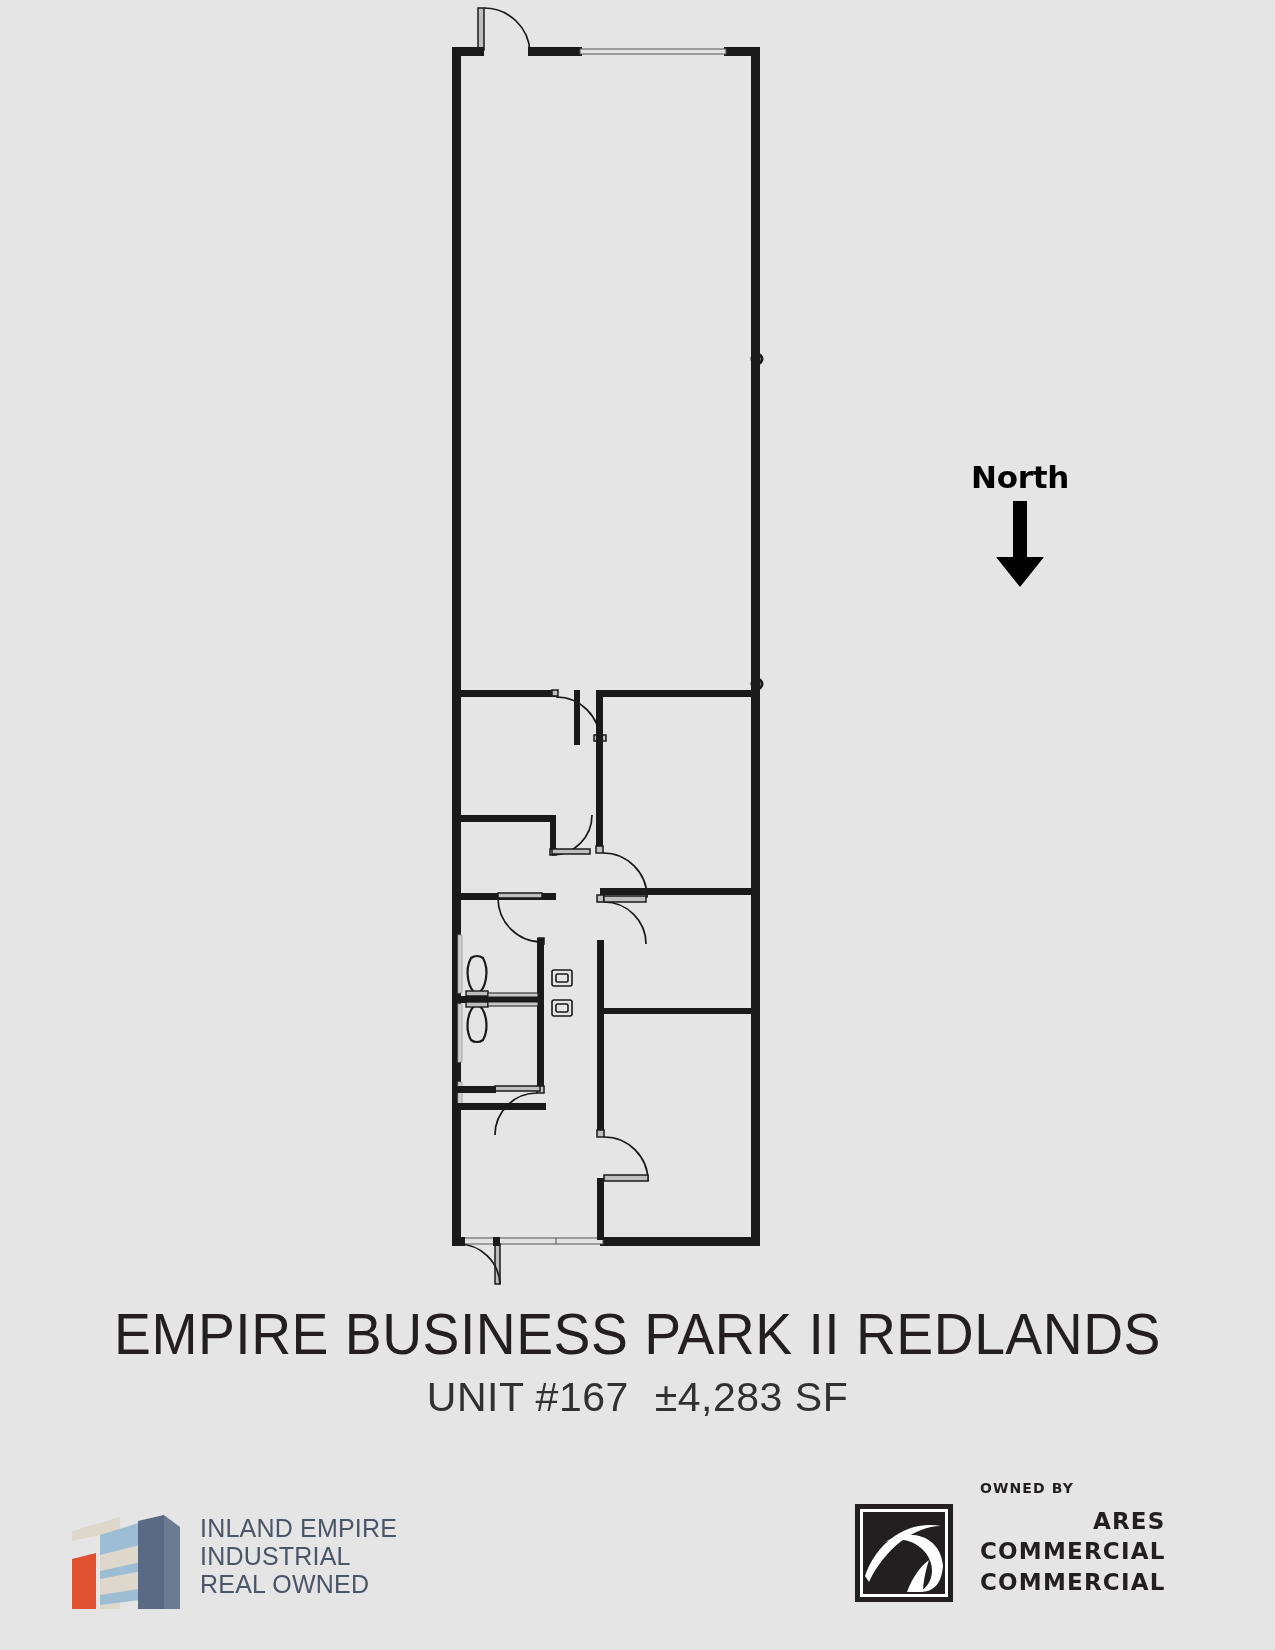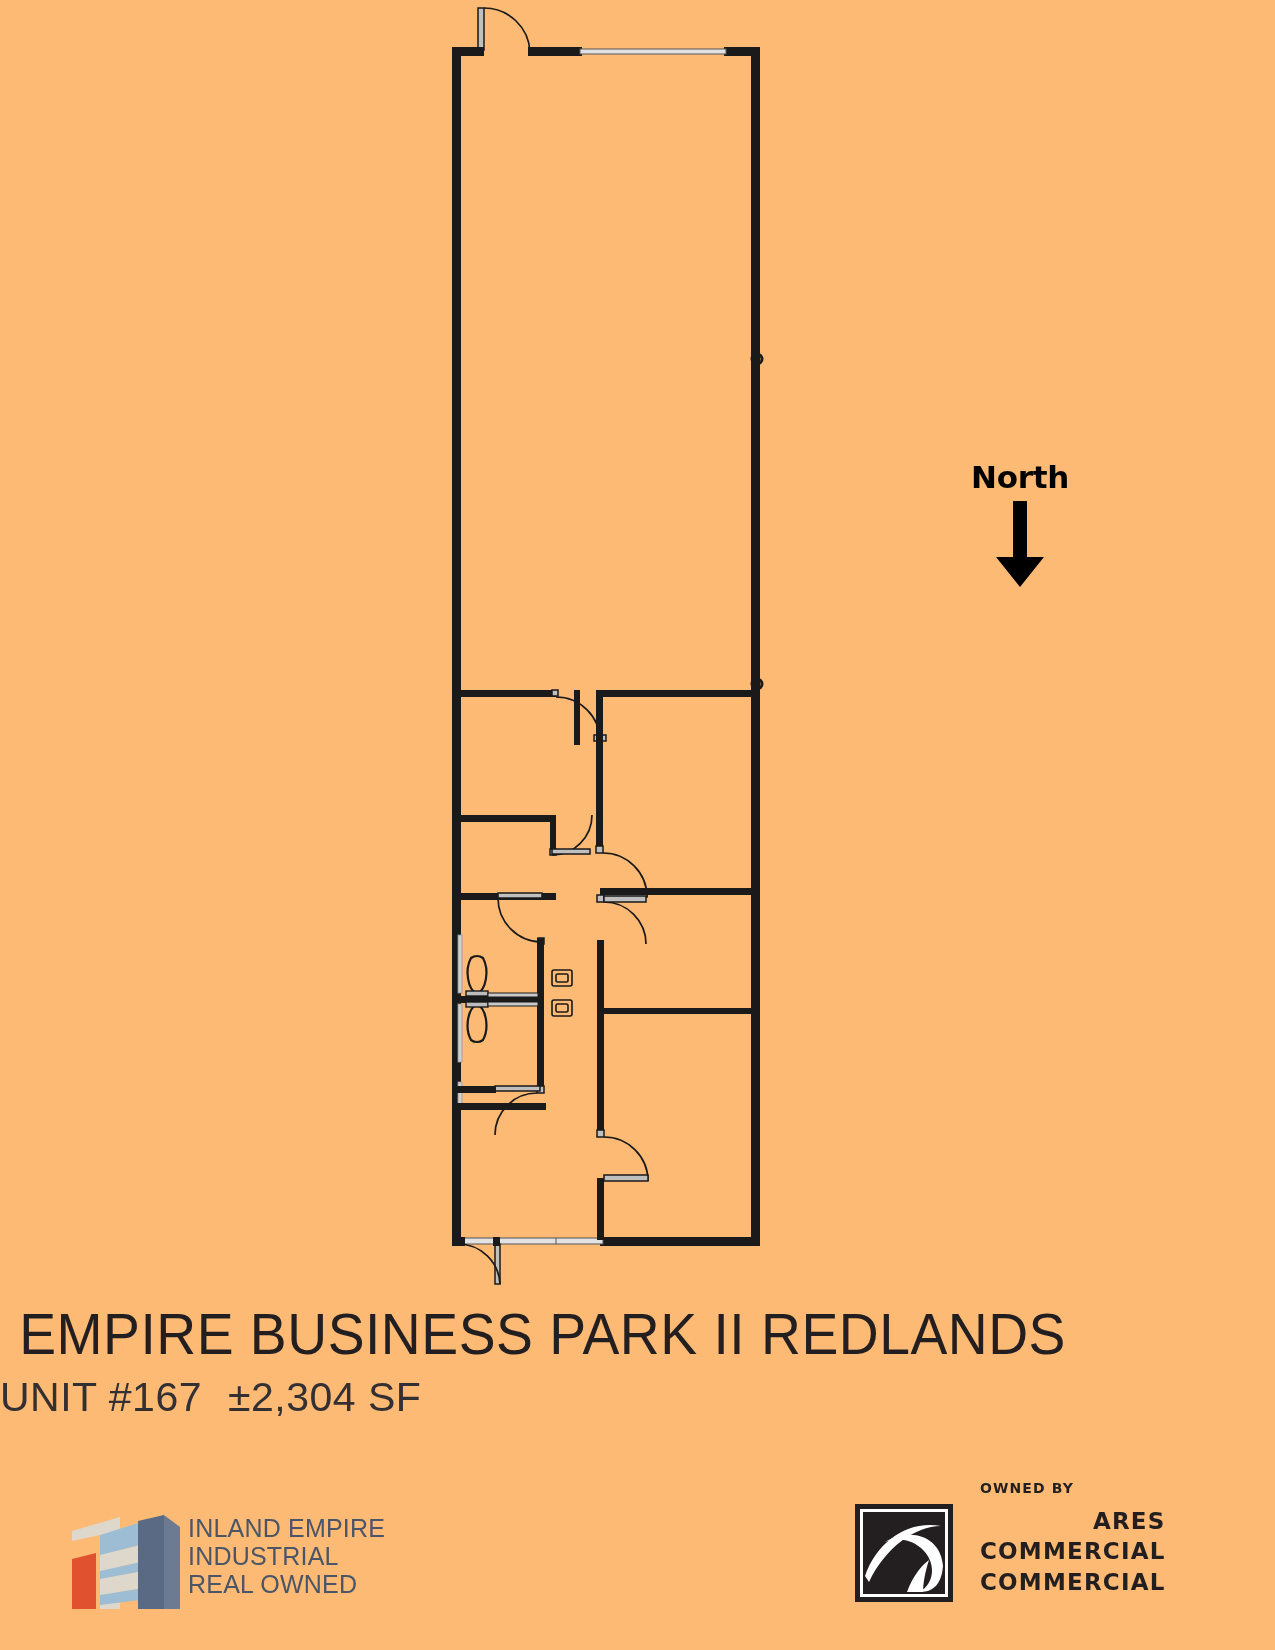--- a/index.html
+++ b/index.html
@@ -5,21 +5,21 @@
   * { box-sizing: border-box; }
   html, body {
     margin: 0; padding: 0;
     background: #ffffff;
     font-family: "Liberation Sans", sans-serif;
   }
   #page {
     position: relative;
     width: 1275px;
     height: 1650px;
-    background: #fdba74;
+    background: #e5e5e5;
     overflow: hidden;
   }
 
   
   #floorplan-area {
     position: absolute;
     left: 0; top: 0;
     width: 1275px; height: 1300px;
   }
   #floorplan-svg { display: block; }
@@ -39,20 +39,21 @@
     color: #000000;
     margin: 0 0 8px 0;
     line-height: 1;
   }
 
   
   #title-block {
     position: absolute;
     left: 0; top: 1305px;
     width: 1275px;
+    text-align: center;
   }
   #plan-title {
     font-family: "Liberation Sans", sans-serif;
     font-size: 57px;
     font-weight: 300;
     letter-spacing: 0.5px;
     color: #231f20;
     line-height: 1.05;
     margin: 0;
     transform: scaleX(0.97);
@@ -77,20 +78,21 @@
     width: 1275px; height: 160px;
   }
 
   
   #iecre-logo {
     position: absolute;
     left: 68px; top: 18px;
     width: 370px; height: 120px;
     display: flex;
     align-items: center;
+    gap: 12px;
   }
   #iecre-mark { flex: 0 0 auto; }
   #iecre-wordmark {
     font-family: "Liberation Sans", sans-serif;
     font-size: 25px;
     font-weight: 400;
     line-height: 1.12;
     letter-spacing: 0.2px;
     color: #4a5568;
     white-space: nowrap;
@@ -306,21 +308,21 @@
 
   <div id="north-indicator">
     <p id="north-label">North</p>
     <svg width="56" height="88" viewBox="0 0 56 88">
       <polygon points="21,0 35,0 35,56 52,56 28,86 4,56 21,56" fill="#000000"></polygon>
     </svg>
   </div>
 
   <div id="title-block">
     <h1 id="plan-title">EMPIRE BUSINESS PARK II REDLANDS</h1>
-    <p id="plan-subtitle"><span>UNIT #167</span><span class="sub-gap"></span><span>±2,304 SF</span></p>
+    <p id="plan-subtitle"><span>UNIT #167</span><span class="sub-gap"></span><span>±4,283 SF</span></p>
   </div>
 
   <div id="logos-row">
 
     <div id="iecre-logo">
       <svg id="iecre-mark" width="120" height="110" viewBox="0 0 120 110">
 
         <polygon points="4,58 28,52 28,108 4,108" fill="#e0512f"></polygon>
 
         <polygon points="4,30 52,16 52,108 32,108 32,34 4,40" fill="#ddd8cb"></polygon>

